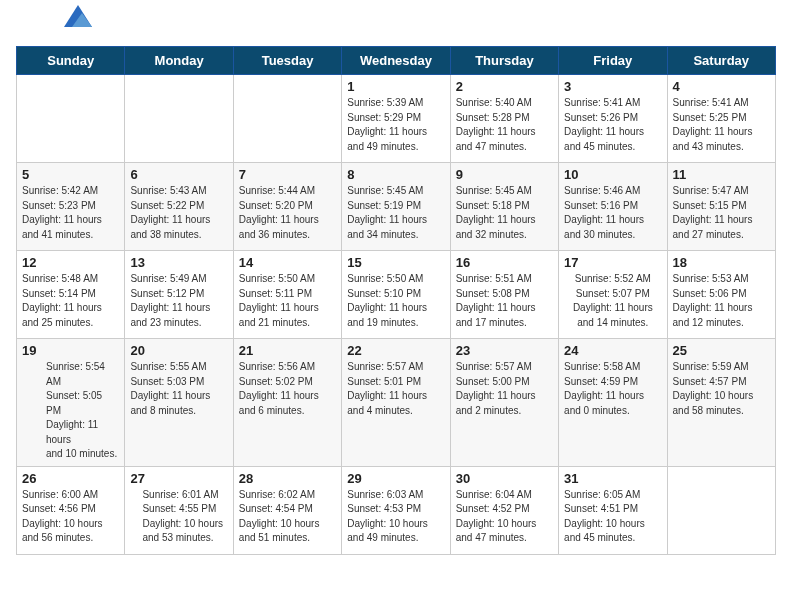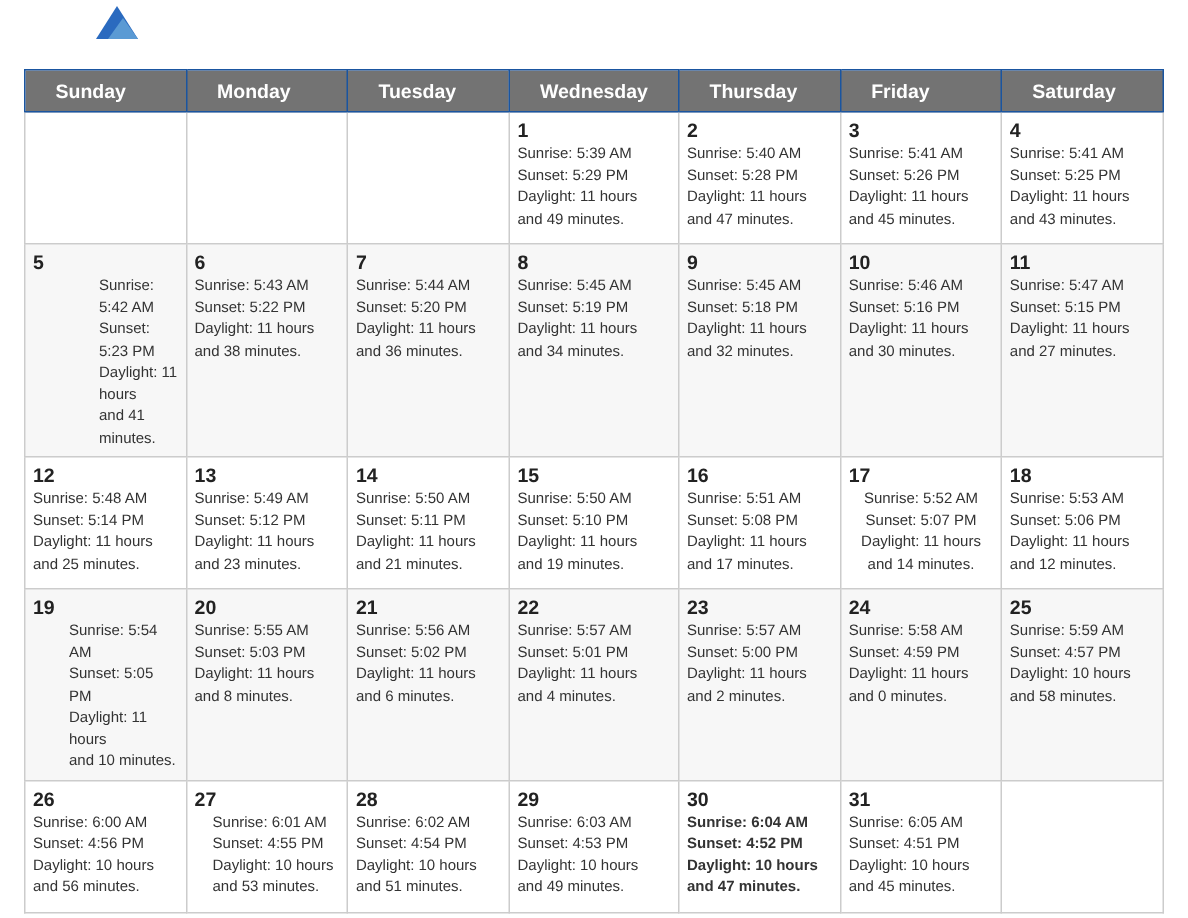--- a/index.html
+++ b/index.html
@@ -44,25 +44,25 @@
     .location {
       font-size: 15px;
       color: #444;
     }
     .calendar {
       width: 100%;
       border-collapse: collapse;
       border: 1px solid #ccc;
     }
     .calendar th {
-      background-color: #737373;
+      background-color: #0c4a6e;
       color: #fff;
       font-size: 13px;
-      padding: 6px 20px;
-      text-align: left;
+      padding: 6px 8px;
+      text-align: center;
       border: 1px solid #1a55a0;
     }
     .calendar td {
       width: 108px;
       vertical-align: top;
       border: 1px solid #ccc;
       padding: 4px 5px;
       font-size: 11px;
       color: #333;
       background: #fff;
@@ -150,21 +150,21 @@
           <span class="day-number">4</span>
           <div class="day-info" style="white-space: pre-line;">Sunrise: 5:41 AM
 Sunset: 5:25 PM
 Daylight: 11 hours
 and 43 minutes.</div>
         </td>
       </tr>
       <tr>
         <td>
           <span class="day-number">5</span>
-          <div class="day-info" style="white-space: pre-line; margin-left: 44px;">Sunrise: 5:42 AM
+          <div class="day-info" style="white-space: pre-line;">Sunrise: 5:42 AM
 Sunset: 5:23 PM
 Daylight: 11 hours
 and 41 minutes.</div>
         </td>
         <td>
           <span class="day-number">6</span>
           <div class="day-info" style="white-space: pre-line;">Sunrise: 5:43 AM
 Sunset: 5:22 PM
 Daylight: 11 hours
 and 38 minutes.</div>
@@ -331,21 +331,21 @@
         </td>
         <td>
           <span class="day-number">29</span>
           <div class="day-info" style="white-space: pre-line;">Sunrise: 6:03 AM
 Sunset: 4:53 PM
 Daylight: 10 hours
 and 49 minutes.</div>
         </td>
         <td>
           <span class="day-number">30</span>
-          <div class="day-info" style="white-space: pre-line; font-weight: bold;">Sunrise: 6:04 AM
+          <div class="day-info" style="white-space: pre-line;">Sunrise: 6:04 AM
 Sunset: 4:52 PM
 Daylight: 10 hours
 and 47 minutes.</div>
         </td>
         <td>
           <span class="day-number">31</span>
           <div class="day-info" style="white-space: pre-line;">Sunrise: 6:05 AM
 Sunset: 4:51 PM
 Daylight: 10 hours
 and 45 minutes.</div>

